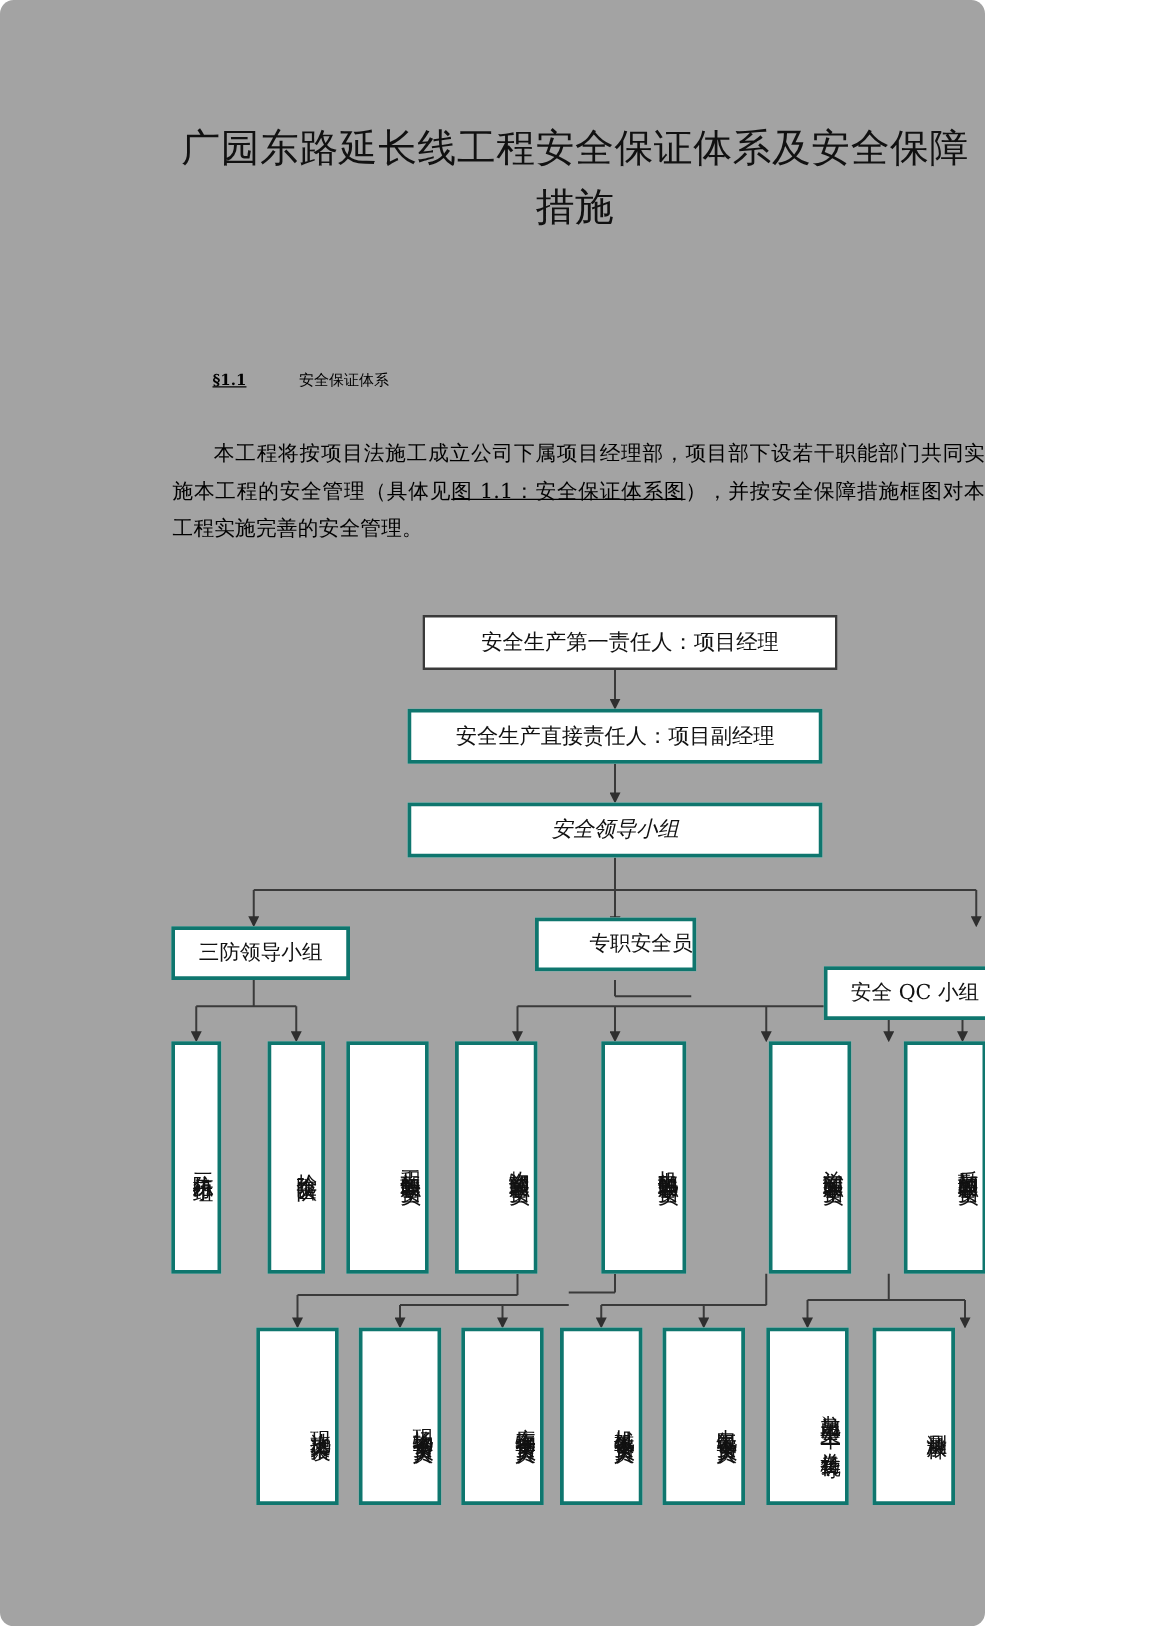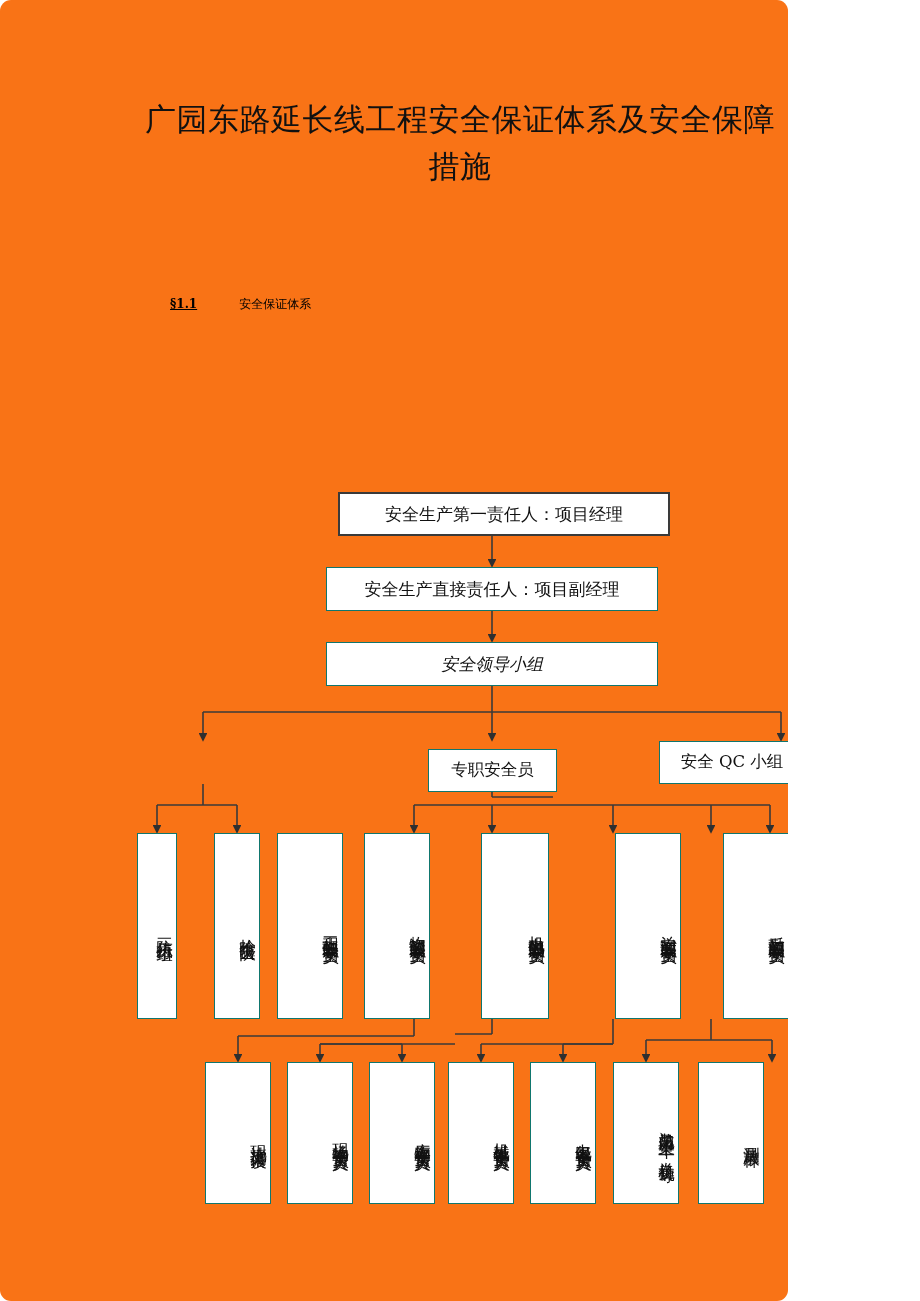--- a/index.html
+++ b/index.html
@@ -8,21 +8,21 @@
     background: #ffffff;
   }
   body {
     font-family: "DejaVu Serif", "Liberation Serif", serif;
     color: #000000;
   }
   #page {
     position: relative;
     width: 788px;
     height: 1301px;
-    background: #f97316;
+    background: #a3a3a3;
     overflow: hidden;
     border-radius: 11px;
   }
 
   
   .doc-title {
     position: absolute;
     left: 140px;
     top: 96px;
     width: 640px;
@@ -67,21 +67,21 @@
   #chart {
     position: absolute;
     left: 0;
     top: 0;
     width: 920px;
     height: 1301px;
   }
   .node {
     position: absolute;
     box-sizing: border-box;
-    border: 1px solid #0f766e;
+    border: 3px solid #0f766e;
     background: #ffffff;
     display: flex;
     align-items: center;
     justify-content: center;
     font-size: 16px;
     line-height: 1.35;
     text-align: center;
     color: #111;
   }
   .node.strong { border: 2px solid #3a3a3a; }
@@ -111,20 +111,21 @@
 <body>
 
 <div id="page">
 
   <div class="doc-title">广园东路延长线工程安全保证体系及安全保障措施</div>
 
   <div class="sec-head">
     <span class="sec-num">§1.1</span><span>安全保证体系</span>
   </div>
 
+  <div class="body-par"><span>本工程将按项目法施工成立公司下属项目经理部，项目部下设若干职能部门共同实施本工程的安全管理（具体见</span><u>图 1.1：安全保证体系图</u><span>），并按安全保障措施框图对本工程实施完善的安全管理。</span></div>
 
   <svg id="chart" viewBox="0 0 920 1301" xmlns="http://www.w3.org/2000/svg">
     <defs>
       <marker id="arw" viewBox="0 0 10 10" refX="8" refY="5" markerWidth="5.5" markerHeight="5.5" orient="auto-start-reverse">
         <path d="M 0 0 L 10 5 L 0 10 z" fill="#2f2f2f"></path>
       </marker>
     </defs>
     <g stroke="#3a3a3a" stroke-width="1.6" fill="none" marker-end="url(#arw)">
 
       <path d="M 492 536 L 492 566"></path>
@@ -178,24 +179,27 @@
   <div class="node t1 strong" style="left:326px; top:492px; width:332px; height:44px;margin-left:12px;">
     <span>安全生产第一责任人：项目经理</span>
   </div>
   <div class="node t1" style="left:326px; top:567px; width:332px; height:44px;">
     <span>安全生产直接责任人：项目副经理</span>
   </div>
   <div class="node t1" style="left:326px; top:642px; width:332px; height:44px;font-style:italic;">
     <span>安全领导小组</span>
   </div>
 
-  <div class="node t2" style="left:428px; top:749px; width:129px; height:43px;">
+  <div class="node t2" style="left:137px; top:741px; width:143px; height:43px;">
+    <span>三防领导小组</span>
+  </div>
+  <div class="node t2" style="left:428px; top:734px; width:129px; height:43px;justify-content:flex-end;">
     <span>专职安全员</span>
   </div>
-  <div class="node t2" style="left:659px; top:741px; width:146px; height:43px;justify-content:center;">
+  <div class="node t2" style="left:659px; top:773px; width:146px; height:43px;justify-content:center;">
     <span>安全 QC 小组</span>
   </div>
 
   <div class="node vert" style="left:137px; top:833px; width:40px; height:186px;">
     <span class="vtxt">三防执行小组</span>
   </div>
   <div class="node vert" style="left:214px; top:833px; width:46px; height:186px;">
     <span class="vtxt">抢险突击队</span>
   </div>
   <div class="node vert w2" style="left:277px; top:833px; width:66px; height:186px;">

